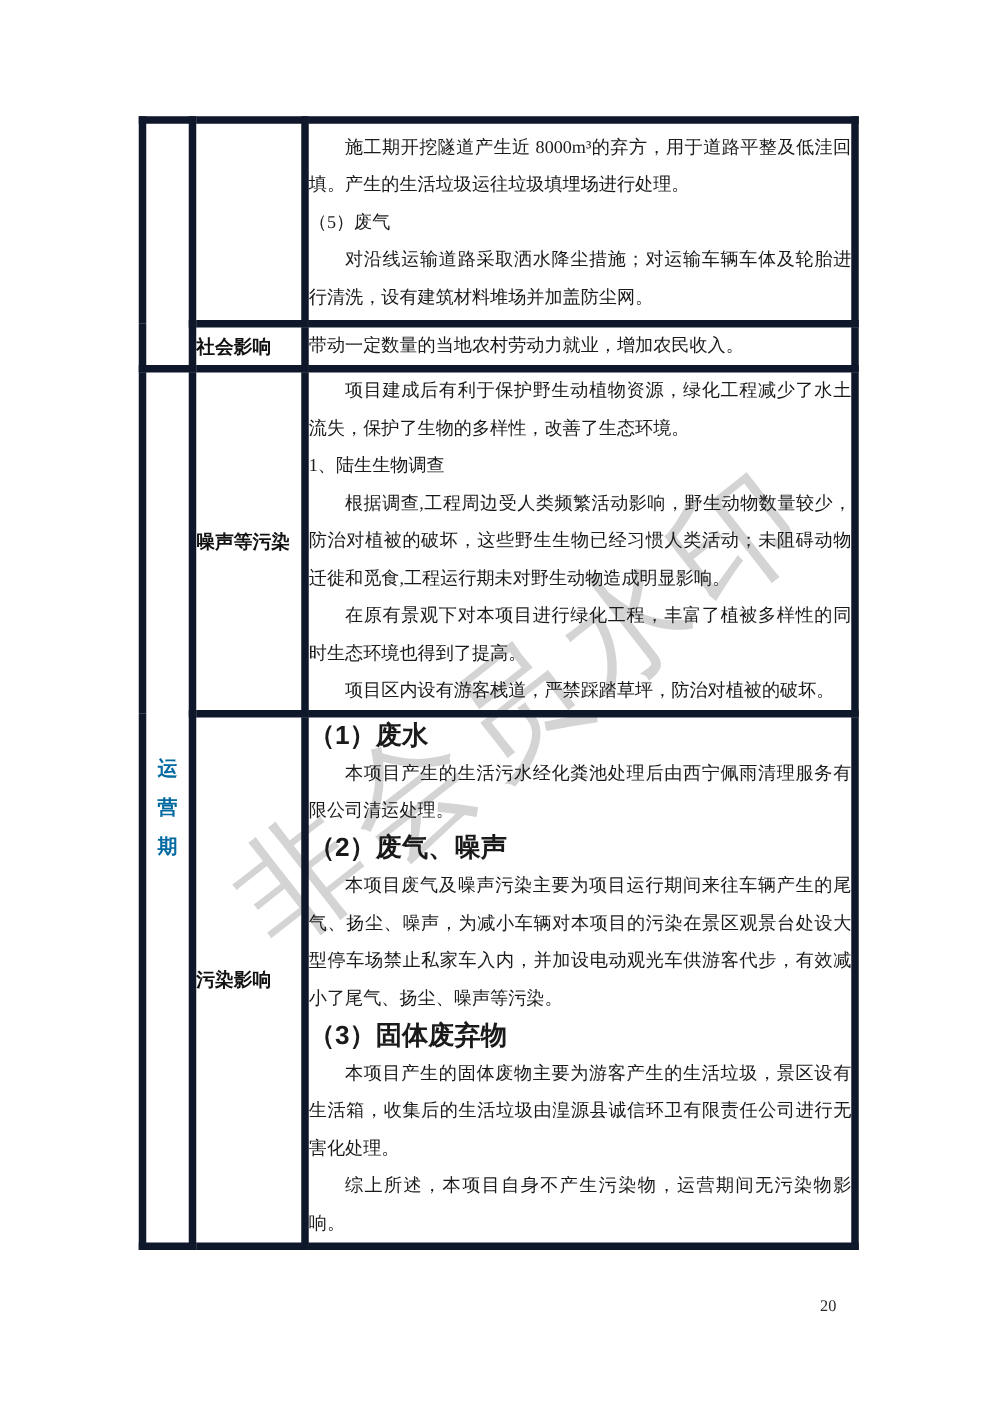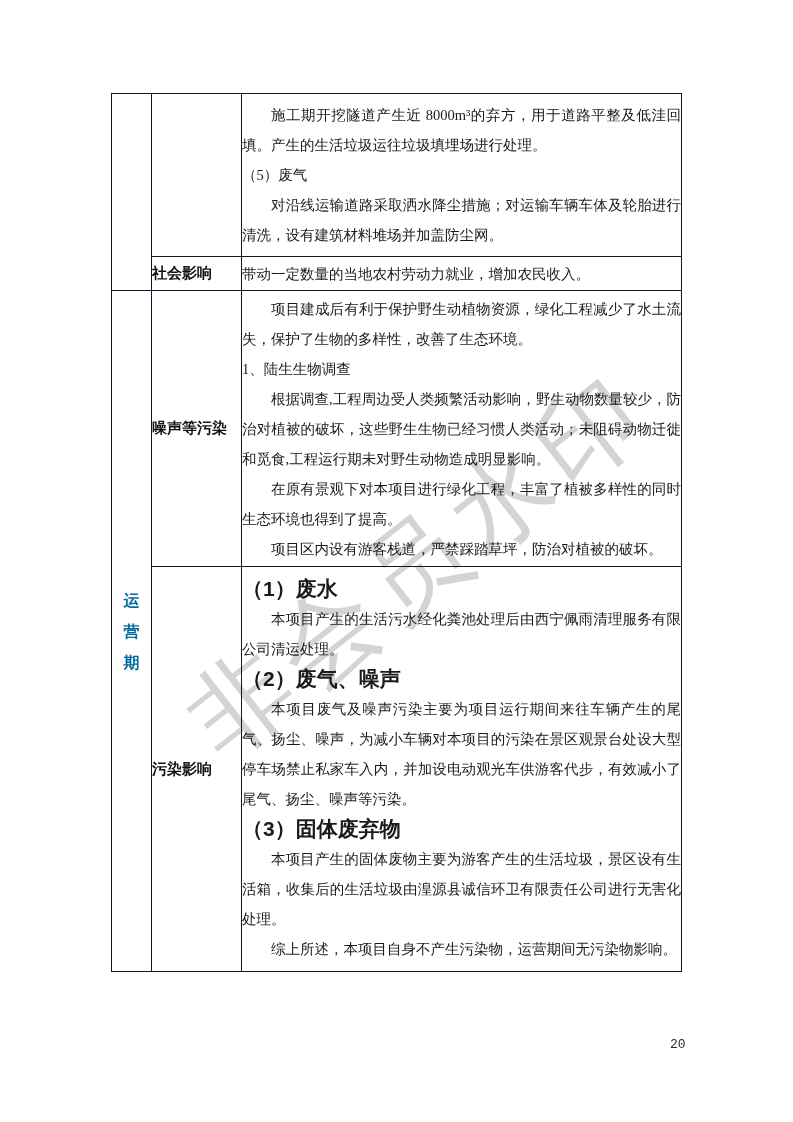--- a/index.html
+++ b/index.html
@@ -36,21 +36,21 @@
   table.doc-table{
     position:absolute;
     left:111px;top:93px;
     width:570px;
     border-collapse:collapse;
     table-layout:fixed;
     z-index:1;
     background:transparent;
   }
   .doc-table td{
-    border:1px solid #0f172a;
+    border:6px solid #0f172a;
     padding:0;
     vertical-align:middle;
     background:transparent;
   }
   col.c-phase{width:40px;}
   col.c-label{width:90px;}
   col.c-content{width:440px;}
   tr.row-a{height:163px;}
   tr.row-b{height:34px;}
   tr.row-c{height:276px;}
@@ -88,23 +88,22 @@
   .para.bold-head{
     font-weight:bold;
     font-family:"Liberation Sans","DejaVu Sans",sans-serif;
     font-size:21px;
   }
   .page-number{
     position:absolute;
     left:656px;top:1037px;
     font-size:13px;
     color:#2a2a2a;
-    font-family:Liberation Mono, monospace;
+    font-family:Liberation Serif, serif;
     z-index:1;
-    margin-left:14px;
   }
 </style>
 </head>
 <body>
 
 <div class="page">
 
   <div class="watermark" style="color: rgb(212, 212, 212);">非会员水印</div>
 
   <table class="doc-table">

